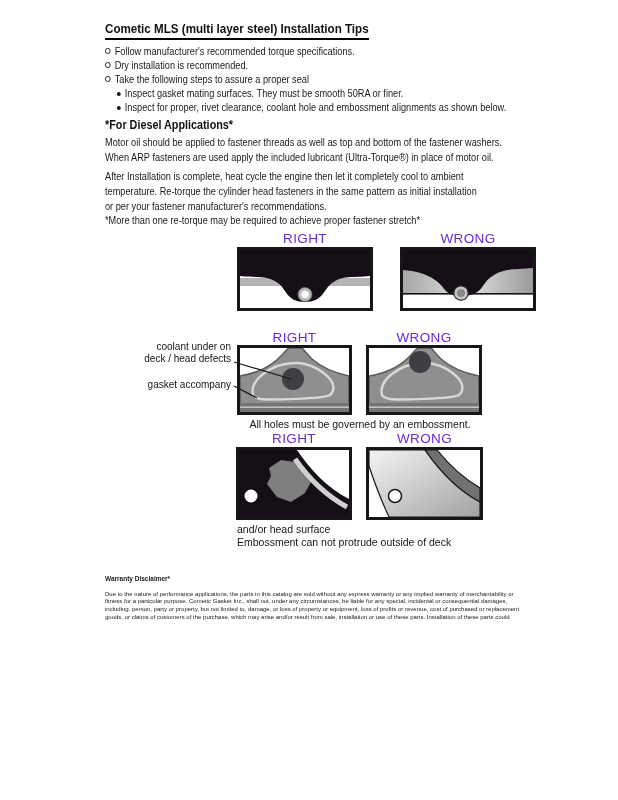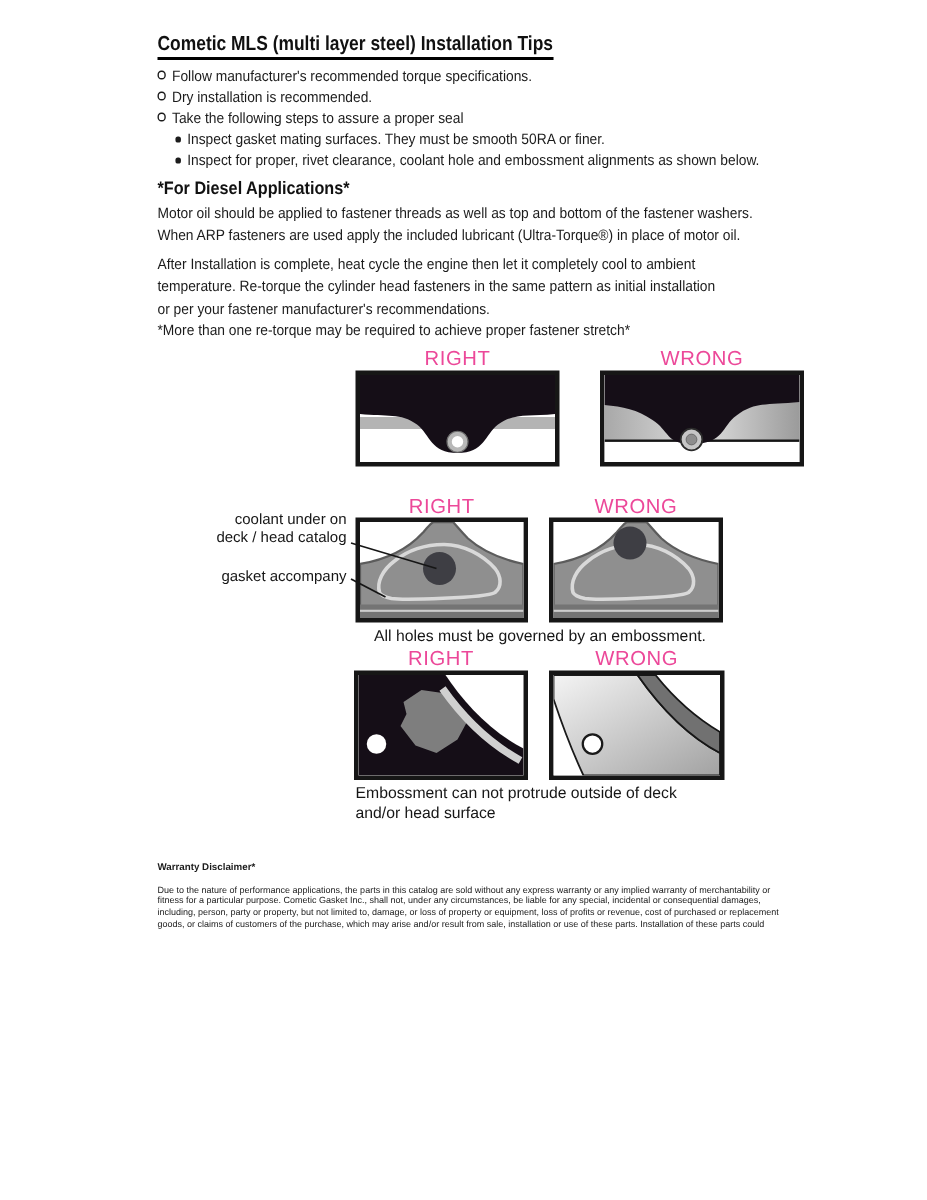--- a/index.html
+++ b/index.html
@@ -34,21 +34,21 @@
 
   
   #diesel-heading { left:105px; top:118px; font-size:12px; font-weight:bold; color:#111;
     transform:scaleX(0.9); transform-origin:0 0; white-space:nowrap; }
   .bodyline { line-height:15px; white-space:nowrap; font-size:10px; }
   #diesel-p1 { left:105px; top:135px; }
   #diesel-p2 { left:105px; top:169px; }
   #diesel-note { left:105px; top:215px; font-size:10px; white-space:nowrap; }
 
   
-  .dg-head { position:absolute; font-size:13.5px; letter-spacing:0.4px; color:#ec4899; text-align:center; }
+  .dg-head { position:absolute; font-size:13.5px; letter-spacing:0.4px; color:#6d28d9; text-align:center; }
   .panel { position:absolute; border:3px solid #161616; background:#fff; box-sizing:content-box; }
   .panel svg { display:block; }
   .caption { position:absolute; font-size:10.5px; color:#161616; line-height:12.5px; }
   .dg-label { position:absolute; font-size:10px; color:#161616; text-align:right; width:136px; line-height:12px; }
 
   
   #disclaimer { left:105px; top:575px; width:416px; font-size:6px; line-height:7.7px; color:#1a1a1a; }
   #disclaimer .dp { margin:0 0 7px 0; }
   #disclaimer .dh { font-weight:bold; font-size:6.5px; margin-bottom:8px; }
 
@@ -113,21 +113,21 @@
         <circle cx="58" cy="43" r="3.6" fill="#8d8d8d" stroke="#5a5a5a" stroke-width="0.5"></circle>
       </g>
     </svg>
   </div>
 
   <div class="dg-head" style="left:237px; top:330px; width:115px;">RIGHT</div>
   <div class="dg-head" style="left:366px; top:330px; width:116px;">WRONG</div>
 
   <div class="dg-label" style="left:95px; top:341px;">
     <div>coolant under on</div>
-    <div>deck / head catalog</div>
+    <div>deck / head defects</div>
   </div>
   <div class="dg-label" style="left:95px; top:379px;">gasket accompany</div>
 
   <div class="panel" style="left:237px; top:345px;">
     <svg width="109" height="64" viewBox="0 0 109 64">
       <rect x="0" y="0" width="109" height="64" fill="#ffffff"></rect>
       <path d="M0,28 C18,25 32,18 42,7 C45,3.5 47,1 49,0 H62 C64,2 67,6 72,11 C81,19 95,25 109,28 V64 H0 Z" fill="#8f8f8f" stroke="#5c5c5c" stroke-width="1.5"></path>
       <rect x="0" y="55" width="109" height="9" fill="#747474"></rect>
       <rect x="0" y="58.5" width="109" height="1.4" fill="#cdcdcd"></rect>
       <path d="M13,47 C11,40 15,32 23,26 C33,18 45,15 56,15 C69,15 82,22 90,31 C94,36 95,43 90,47 C83,51 28,52 21,51 C16,50 14,49 13,47 Z" fill="none" stroke="#d9d9d9" stroke-width="2.4"></path>
@@ -172,22 +172,22 @@
             <stop offset="1" stop-color="#a2a2a2"></stop>
         </linearGradient>
       </defs>
       <rect x="0" y="0" width="111" height="67" fill="#ffffff"></rect>
       <path d="M0,0 H56 C70,20 88,40 111,52 V67 H20 C12,50 4,28 0,16 Z" fill="url(#gw3)" stroke="#1a1a1a" stroke-width="1.2"></path>
       <path d="M56,0 C70,20 88,40 111,52 L111,38 C94,28 80,15 68,0 Z" fill="#717171" stroke="#161616" stroke-width="1.2"></path>
       <circle cx="26" cy="46" r="6.5" fill="#ffffff" stroke="#1a1a1a" stroke-width="1.5"></circle>
     </svg>
   </div>
   <div class="caption" style="left:237px; top:523px;">
+    <div class="nowrap">and/or head surface</div>
     <div class="nowrap">Embossment can not protrude outside of deck</div>
-    <div class="nowrap">and/or head surface</div>
   </div>
 
   <div id="disclaimer" class="abs">
     <div class="dh">Warranty Disclaimer*</div>
     <p class="dp">Due to the nature of performance applications, the parts in this catalog are sold without any express warranty or any implied warranty of merchantability or fitness for a particular purpose.  Cometic Gasket Inc., shall not, under any circumstances, be liable for any special, incidental or consequential damages, including, person, party or property, but not limited to, damage, or loss of property or equipment, loss of profits or revenue, cost of purchased or replacement goods, or claims of customers of the purchase, which may arise and/or result from sale, installation or use of these parts.  Installation of these parts could adversely affect the motor manufacturers warranty coverage.</p>
     <div class="dp">
       <div>VENUE-The agreed upon venue, in the event of dispute whatsoever between the parties, whether instituted by either party, including, but not limited to, contract terms, payment terms, delivery, type, defects, sufficiency of product, shall be the Court of Common Pleas, Lake County, Ohio or the Painesville Municipal Court, Lake County, Ohio, depending on the amount in controversy.</div>
       <div>This agreement shall be governed by and construed under the laws of the State of Ohio.</div>
     </div>
     <p class="dp">All prices and terms are subject to change without notice.</p>

